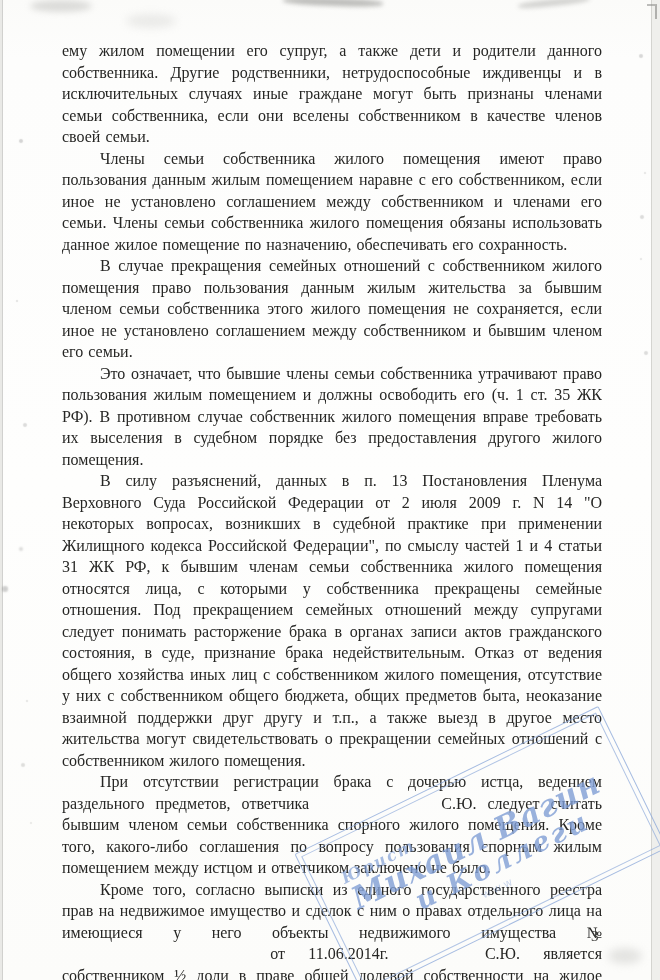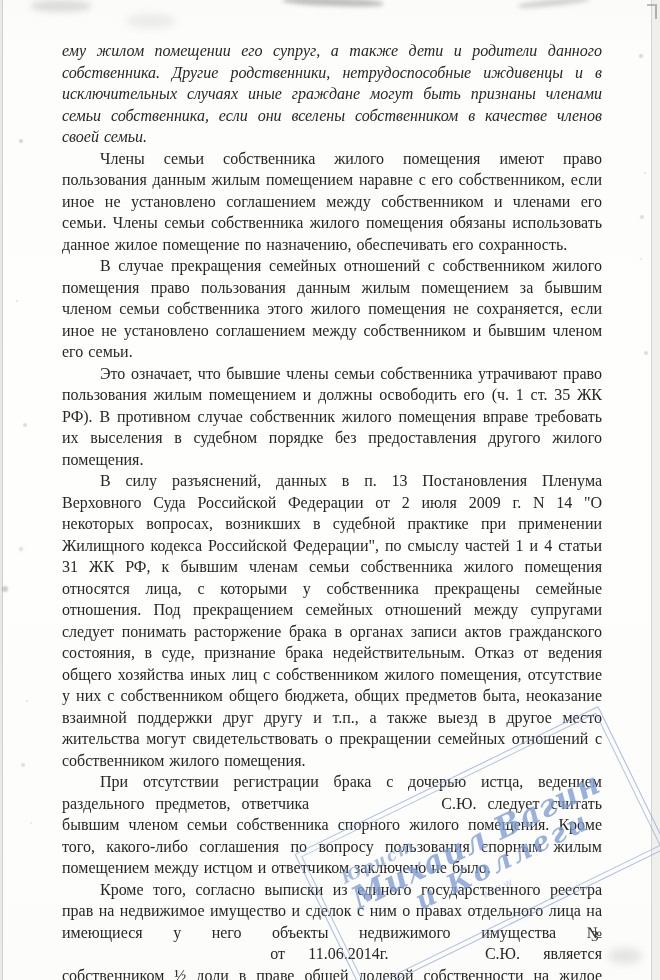--- a/index.html
+++ b/index.html
@@ -44,21 +44,21 @@
       640px 258px 1px 0 rgba(130,130,128,.24),
       645px 352px 1px 1px rgba(125,125,122,.26);
   }
   
   .content{
     position:absolute;left:62px;top:40px;width:540px;
     font-size:16px;line-height:21.5px;color:#262624;
     text-align:justify;word-spacing:1px;
   }
   .content p{margin:0;text-indent:38px;}
-  .content p.no-indent{text-indent:0;font-style:italic;}
+  .content p.no-indent{text-indent:0;}
   .gap{display:inline-block;height:2px;}
   .gap-110{width:110px;}
   .gap-185{width:185px;}
   .gap-50{width:50px;}
   .page-number{
     position:absolute;left:591px;top:928px;
     font-size:15px;color:#3a3a38;font-family:"Liberation Serif", serif;
   }
   
   .stamp{
@@ -95,21 +95,21 @@
   <div class="smudge smudge-b"></div>
   <div class="smudge smudge-c"></div>
   <div class="smudge smudge-d"></div>
   <div class="smudge blob-bottom"></div>
   <div class="corner-tick"></div>
   <div class="specks"></div>
 
   <div class="content">
     <p class="no-indent">ему жилом помещении его супруг, а также дети и родители данного собственника. Другие родственники, нетрудоспособные иждивенцы и в исключительных случаях иные граждане могут быть признаны членами семьи собственника, если они вселены собственником в качестве членов своей семьи.</p>
     <p>Члены семьи собственника жилого помещения имеют право пользования данным жилым помещением наравне с его собственником, если иное не установлено соглашением между собственником и членами его семьи. Члены семьи собственника жилого помещения обязаны использовать данное жилое помещение по назначению, обеспечивать его сохранность.</p>
-    <p>В случае прекращения семейных отношений с собственником жилого помещения право пользования данным жилым помещением за бывшим членом семьи собственника этого жилого помещения не сохраняется, если иное не установлено соглашением между собственником и бывшим членом его семьи.</p>
+    <p>В случае прекращения семейных отношений с собственником жилого помещения право пользования данным жилым жительства за бывшим членом семьи собственника этого жилого помещения не сохраняется, если иное не установлено соглашением между собственником и бывшим членом его семьи.</p>
     <p>Это означает, что бывшие члены семьи собственника утрачивают право пользования жилым помещением и должны освободить его (ч. 1 ст. 35 ЖК РФ). В противном случае собственник жилого помещения вправе требовать их выселения в судебном порядке без предоставления другого жилого помещения.</p>
     <p>В силу разъяснений, данных в п. 13 Постановления Пленума Верховного Суда Российской Федерации от 2 июля 2009 г. N 14 "О некоторых вопросах, возникших в судебной практике при применении Жилищного кодекса Российской Федерации", по смыслу частей 1 и 4 статьи 31 ЖК РФ, к бывшим членам семьи собственника жилого помещения относятся лица, с которыми у собственника прекращены семейные отношения. Под прекращением семейных отношений между супругами следует понимать расторжение брака в органах записи актов гражданского состояния, в суде, признание брака недействительным. Отказ от ведения общего хозяйства иных лиц с собственником жилого помещения, отсутствие у них с собственником общего бюджета, общих предметов быта, неоказание взаимной поддержки друг другу и т.п., а также выезд в другое место жительства могут свидетельствовать о прекращении семейных отношений с собственником жилого помещения.</p>
 
     <p>
       <span>При отсутствии регистрации брака с дочерью истца, ведением раздельного предметов, ответчика</span>
       <span class="gap gap-110"></span>
       <span>С.Ю. следует считать бывшим членом семьи собственника спорного жилого помещения. Кроме того, какого-либо соглашения по вопросу пользования спорным жилым помещением между истцом и ответчиком заключено не было.</span>
     </p>
 
     <p>

